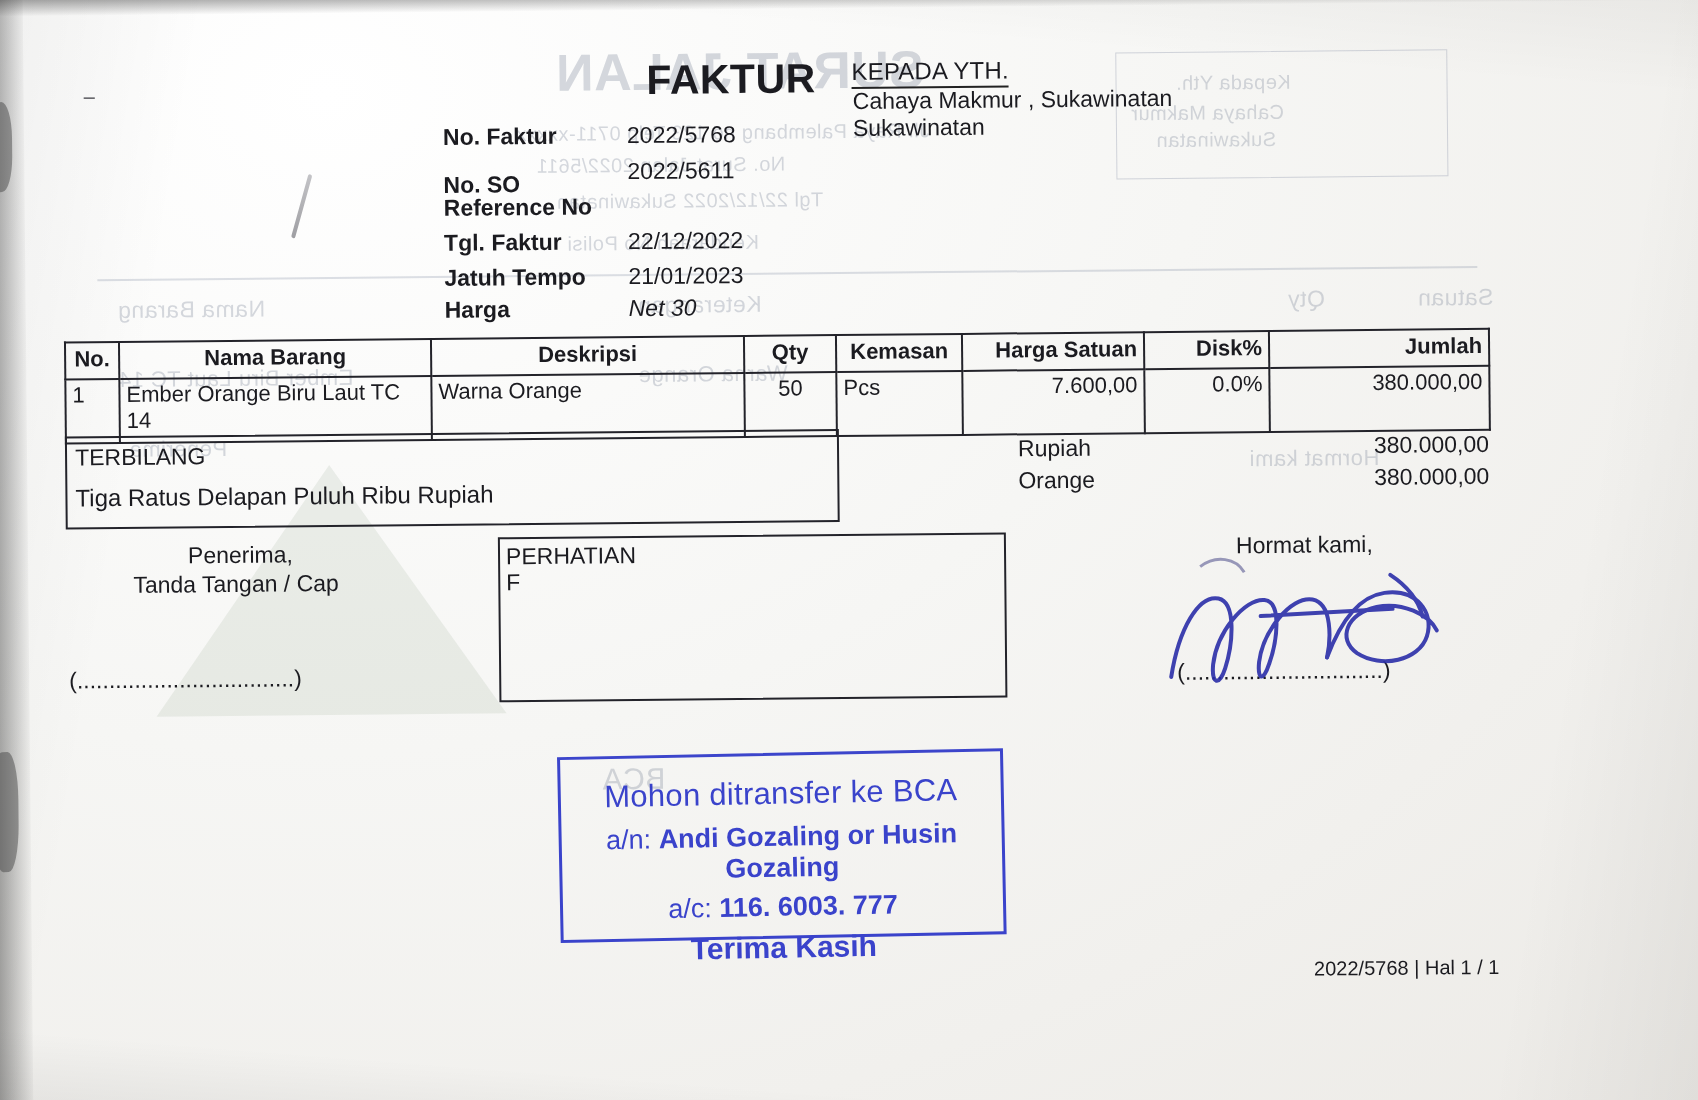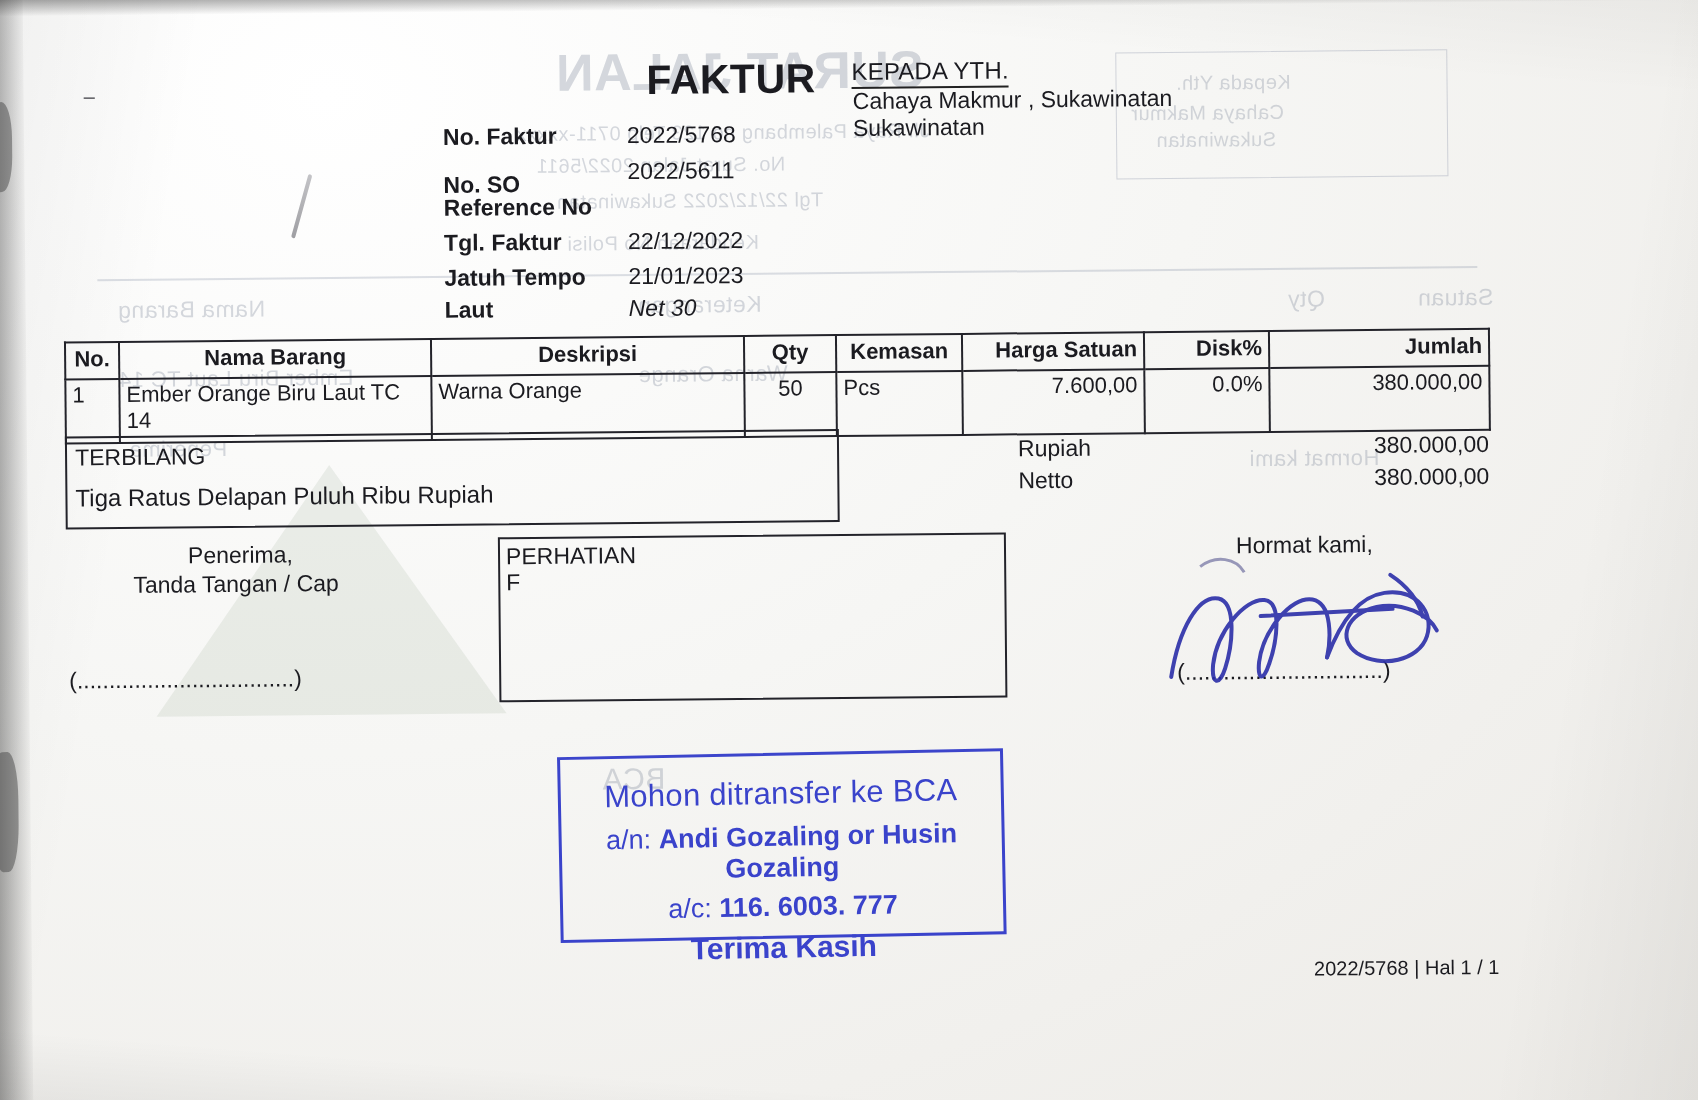--- a/index.html
+++ b/index.html
@@ -232,21 +232,21 @@
     <div class="abs meta-label" style="left:447px; top:120px;">No. Faktur</div>
     <div class="abs meta-value" style="left:631px; top:120px;">2022/5768</div>
     <div class="abs meta-label" style="left:447px; top:156px;margin-top:12px;">No. SO</div>
     <div class="abs meta-value" style="left:631px; top:156px;">2022/5611</div>
     <div class="abs meta-label" style="left:447px; top:191px;">Reference No</div>
     <div class="abs meta-value" style="left:631px; top:191px;"></div>
     <div class="abs meta-label" style="left:447px; top:226px;">Tgl. Faktur</div>
     <div class="abs meta-value" style="left:631px; top:226px;">22/12/2022</div>
     <div class="abs meta-label" style="left:447px; top:261px;">Jatuh Tempo</div>
     <div class="abs meta-value" style="left:631px; top:261px;">21/01/2023</div>
-    <div class="abs meta-label" style="left:447px; top:293px;">Laut</div>
+    <div class="abs meta-label" style="left:447px; top:293px;">Harga</div>
     <div class="abs meta-value" style="left:631px; top:293px;font-style:italic;">Net 30</div>
 
     <table class="items" style="left:66px; top:334px; width:1424px;">
       <colgroup>
         <col style="width:54px">
         <col style="width:312px">
         <col style="width:313px">
         <col style="width:92px">
         <col style="width:126px">
         <col style="width:182px">
@@ -279,21 +279,21 @@
       </tbody>
     </table>
 
     <div class="terbilang-box" style="left:66px; top:429px; width:774px; height:93px;">
       <div class="abs terbilang-label" style="left:8px; top:6px;">TERBILANG</div>
       <div class="abs terbilang-words" style="left:8px; top:46px;">Tiga Ratus Delapan Puluh Ribu Rupiah</div>
     </div>
 
     <div class="abs totals-label" style="left:1019px; top:437px;">Rupiah</div>
     <div class="abs totals-value" style="left:1240px; top:437px; width:250px;">380.000,00</div>
-    <div class="abs totals-label" style="left:1019px; top:469px;">Netto</div>
+    <div class="abs totals-label" style="left:1019px; top:469px;">Orange</div>
     <div class="abs totals-value" style="left:1240px; top:469px; width:250px;">380.000,00</div>
 
     <div class="abs sig-label" style="left:188px; top:536px;">Penerima,</div>
     <div class="abs sig-label" style="left:133px; top:565px;">Tanda Tangan / Cap</div>
     <div class="abs dots" style="left:68px; top:660px;">(..................................)</div>
 
     <div class="perhatian-box" style="left:498px; top:534px; width:508px; height:165px;">
       <div class="abs perhatian-text" style="left:6px; top:4px;">PERHATIAN</div>
       <div class="abs perhatian-text" style="left:6px; top:30px;">F</div>
     </div>

